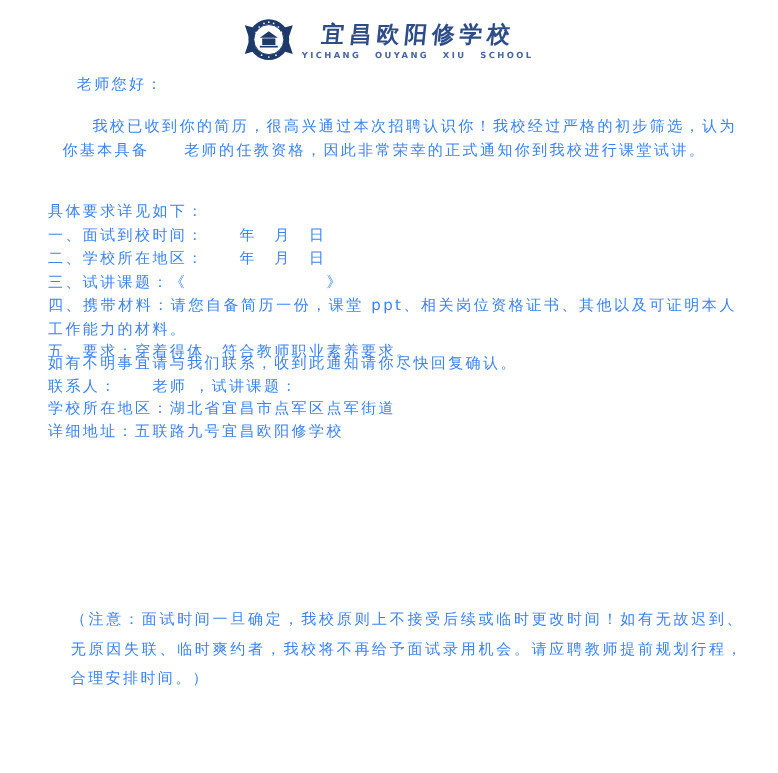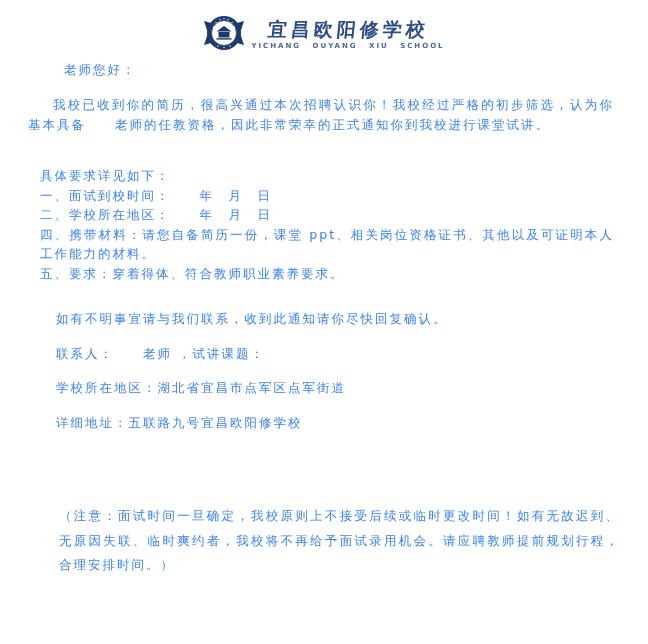--- a/index.html
+++ b/index.html
@@ -64,21 +64,21 @@
   }
   .greeting {
     position: absolute;
     top: 60px;
     left: 64px;
     white-space: nowrap;
   }
   .intro {
     position: absolute;
     top: 95px;
-    left: 28px;
+    left: 52px;
     right: 34px;
     text-indent: 2em;
     line-height: 20px;
     text-align: justify;
   }
   .req-block {
     position: absolute;
     top: 166px;
     left: 40px;
     right: 34px;
@@ -88,21 +88,21 @@
     text-align: justify;
   }
   .contact-block {
     position: absolute;
     top: 294px;
     left: 40px;
     right: 34px;
     line-height: 18.7px;
   }
   .contact-block p {
-    margin: 16px;
+    margin: 0;
   }
   .signature {
     position: absolute;
     top: 431px;
     right: 48px;
     white-space: nowrap;
   }
   .footnote {
     position: absolute;
     top: 504px;
@@ -148,20 +148,21 @@
   </div>
 
   <div class="txt greeting">老师您好：</div>
 
   <div class="txt intro">我校已收到你的简历，很高兴通过本次招聘认识你！我校经过严格的初步筛选，认为你基本具备　　老师的任教资格，因此非常荣幸的正式通知你到我校进行课堂试讲。</div>
 
   <div class="txt req-block">
     <p>具体要求详见如下：</p>
     <p>一、面试到校时间：　　年　月　日</p>
     <p>二、学校所在地区：　　年　月　日</p>
+    <p>三、试讲课题：《　　　　　　　　》</p>
     <p>四、携带材料：请您自备简历一份，课堂 ppt、相关岗位资格证书、其他以及可证明本人工作能力的材料。</p>
     <p>五、要求：穿着得体、符合教师职业素养要求。</p>
   </div>
 
   <div class="txt contact-block">
     <p>如有不明事宜请与我们联系，收到此通知请你尽快回复确认。</p>
     <p>联系人：　　老师 ，试讲课题：</p>
     <p>学校所在地区：湖北省宜昌市点军区点军街道</p>
     <p>详细地址：五联路九号宜昌欧阳修学校</p>
   </div>

